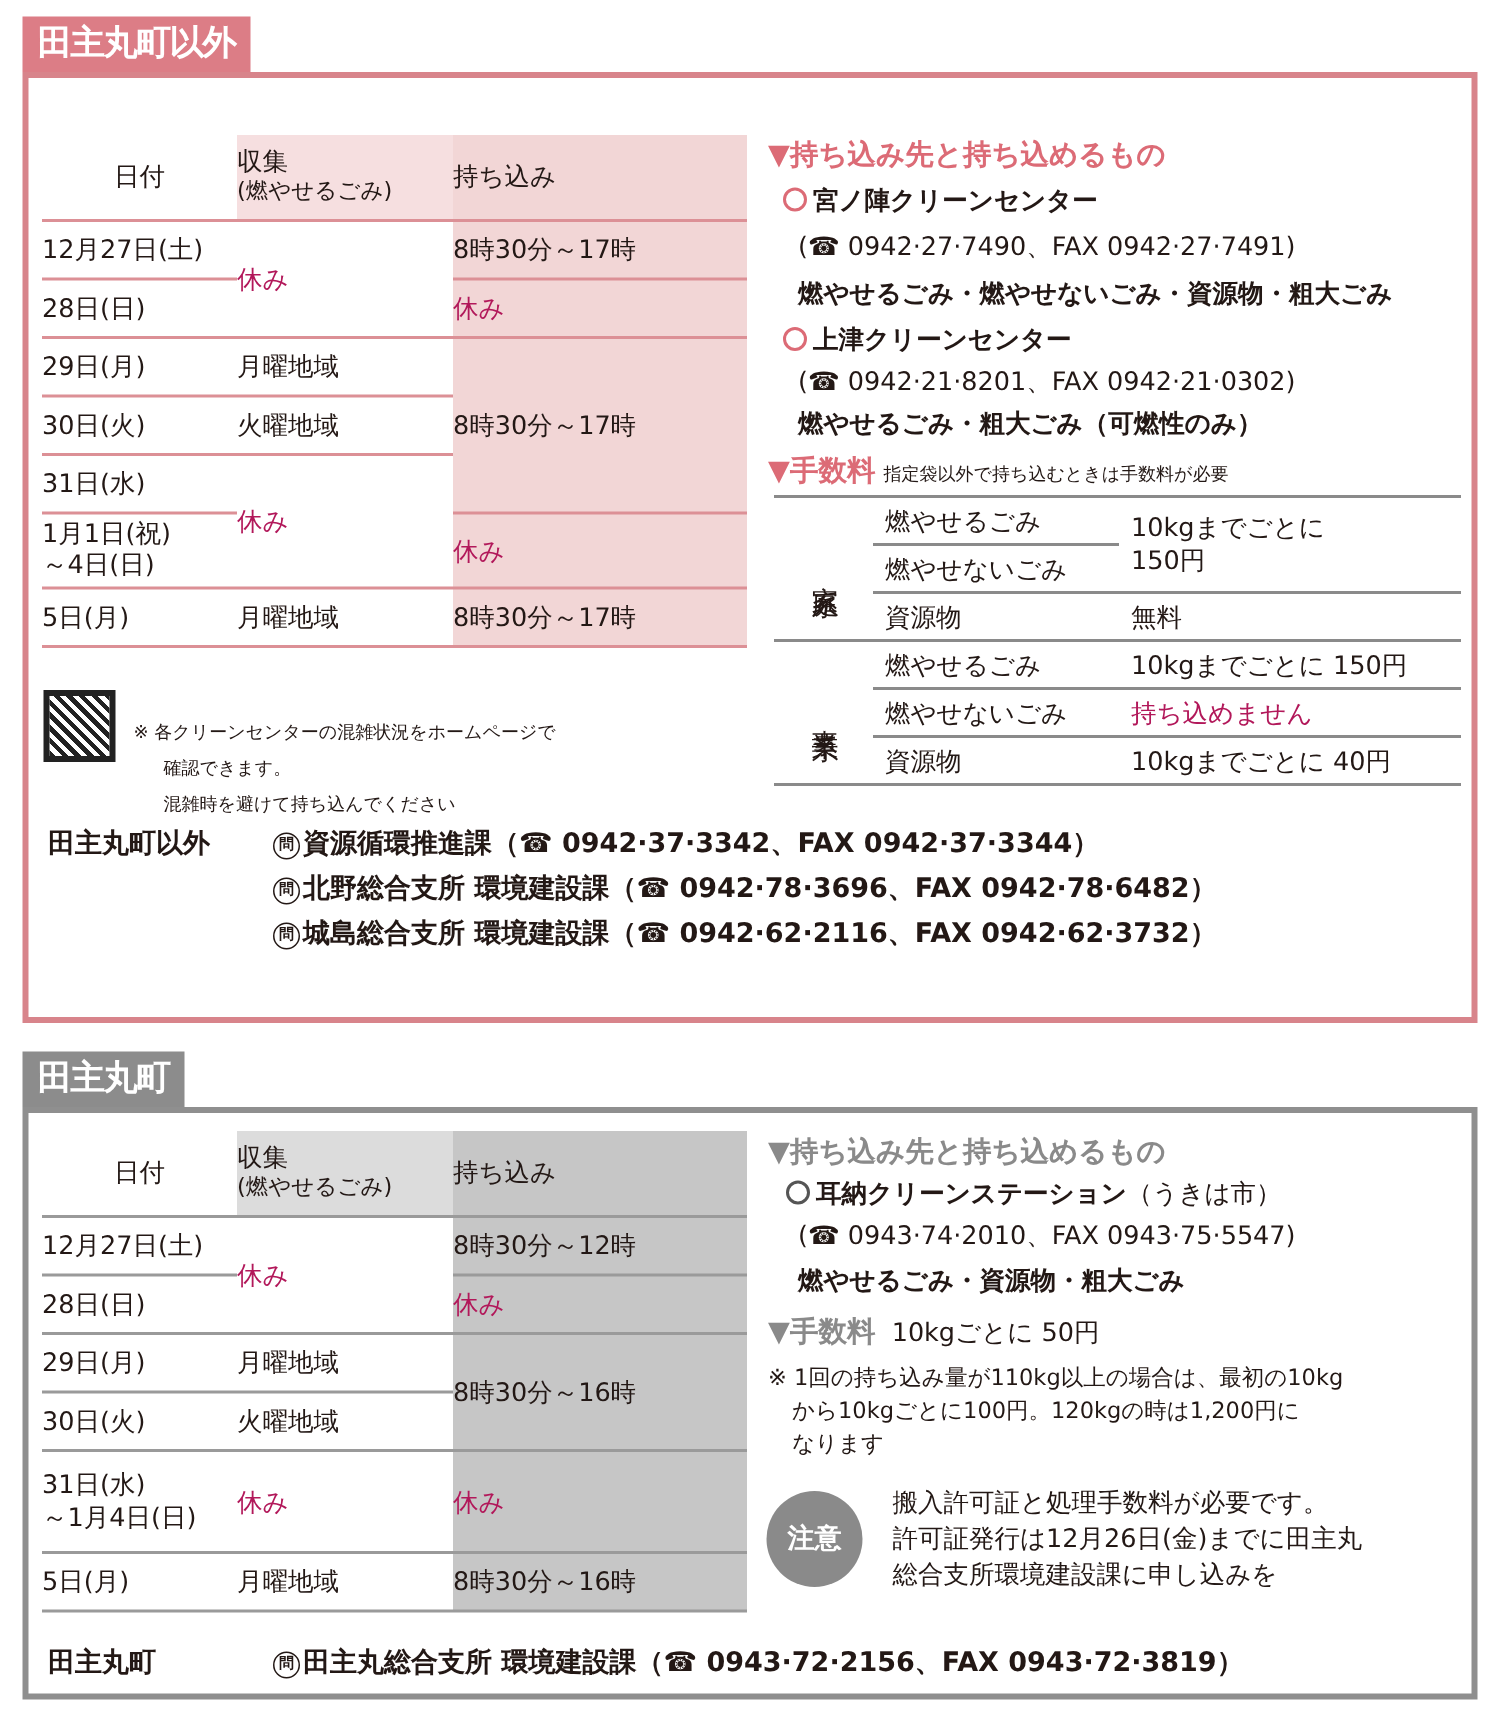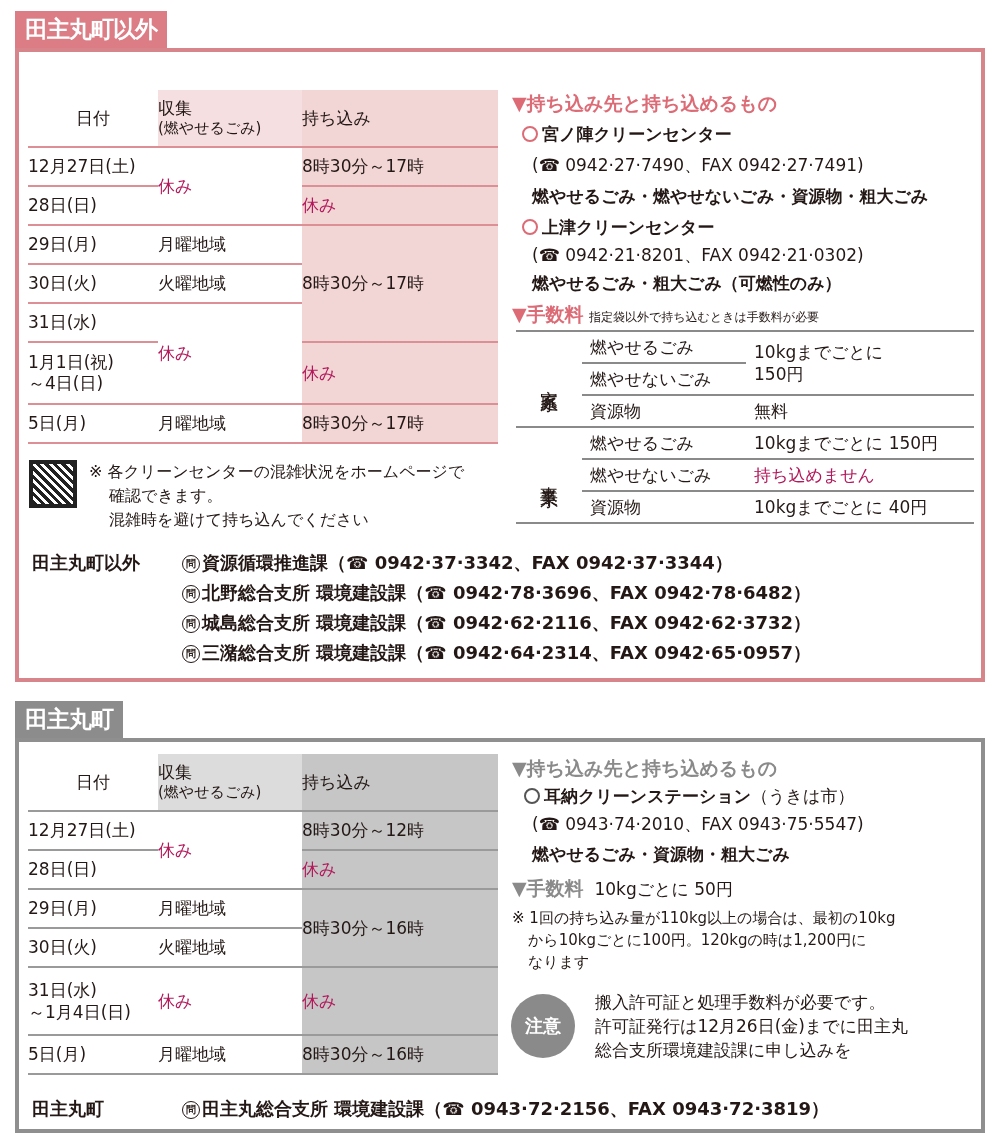--- a/index.html
+++ b/index.html
@@ -77,33 +77,33 @@
         </tr>
         <tr>
           <td class="date">30日(火)</td>
           <td class="col">火曜地域</td>
         </tr>
         <tr>
           <td class="date">31日(水)</td>
           <td class="col rest" rowspan="2">休み</td>
         </tr>
         <tr>
-          <td class="date" style="height:62px;line-height:21px"><span>1月1日(祝)</span><br><span>～4日(日)</span></td>
+          <td class="date" style="height:50px;line-height:21px"><span>1月1日(祝)</span><br><span>～4日(日)</span></td>
           <td class="car rest">休み</td>
         </tr>
         <tr>
           <td class="date">5日(月)</td>
           <td class="col">月曜地域</td>
           <td class="car">8時30分～17時</td>
         </tr>
       </tbody>
     </table>
 
     <div class="qr" style="left:10px;top:408px;background:repeating-linear-gradient(45deg,#222 0 3px,#fff 3px 6px)"></div>
-    <div class="rt" style="left:70px;top:408px;font-size:16px;line-height:24px">
+    <div class="rt" style="left:70px;top:424px;font-size:12px;line-height:24px">
       <div>※ 各クリーンセンターの混雑状況をホームページで</div>
       <div style="padding-left:20px">確認できます。</div>
       <div style="padding-left:20px">混雑時を避けて持ち込んでください</div>
     </div>
 
     <div class="rt" style="left:493px;top:36px;line-height:31px">
       <div class="hd1">▼持ち込み先と持ち込めるもの</div>
       <div class="bold" style="padding-left:10px"><span class="circle circ-pink"></span><span>宮ノ陣クリーンセンター</span></div>
       <div style="padding-left:20px">(☎ 0942·27·7490、FAX 0942·27·7491)</div>
       <div class="bold" style="padding-left:20px">燃やせるごみ・燃やせないごみ・資源物・粗大ごみ</div>
@@ -142,21 +142,20 @@
       </tr>
     </tbody>
       </table>
 
     <div class="contact" style="left:13px;top:496px;width:940px;height:125px">
       <div class="lbl">田主丸町以外</div>
       <div class="lines">
         <div><span class="q">問</span><span>資源循環推進課（☎ 0942·37·3342、FAX 0942·37·3344）</span></div>
         <div><span class="q">問</span><span>北野総合支所 環境建設課（☎ 0942·78·3696、FAX 0942·78·6482）</span></div>
         <div><span class="q">問</span><span>城島総合支所 環境建設課（☎ 0942·62·2116、FAX 0942·62·3732）</span></div>
-        <div><span class="q">問</span><span>三潴総合支所 環境建設課（☎ 0942·64·2314、FAX 0942·65·0957）</span></div>
       </div>
     </div>
   </div>
 </div>
 
 <div class="section s2" style="top:701px">
   <div class="tab">田主丸町</div>
   <div class="box">
     <table class="sched" style="left:9px;top:12px">
       <thead>

